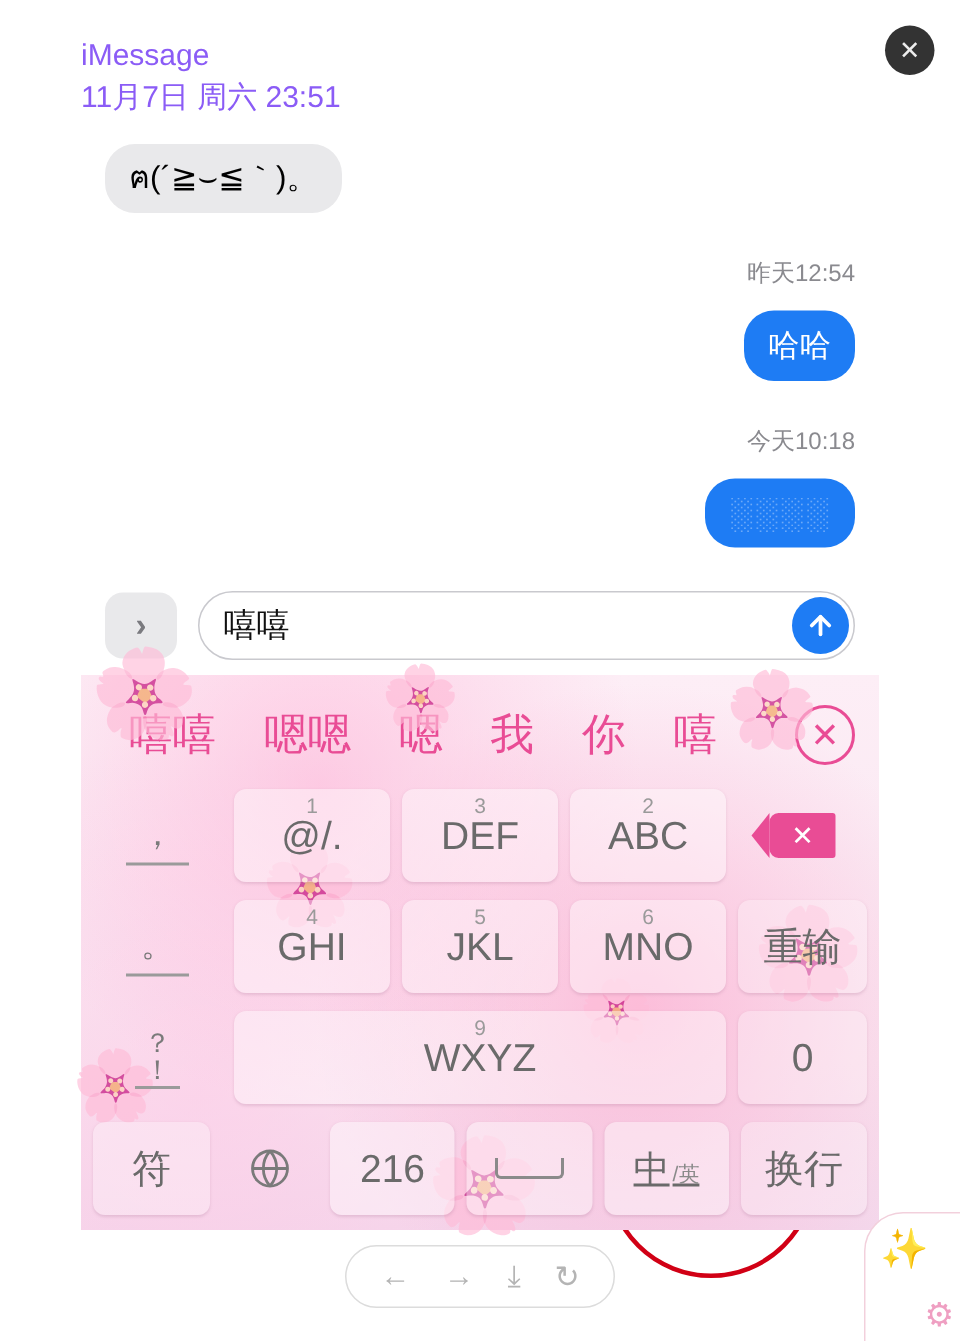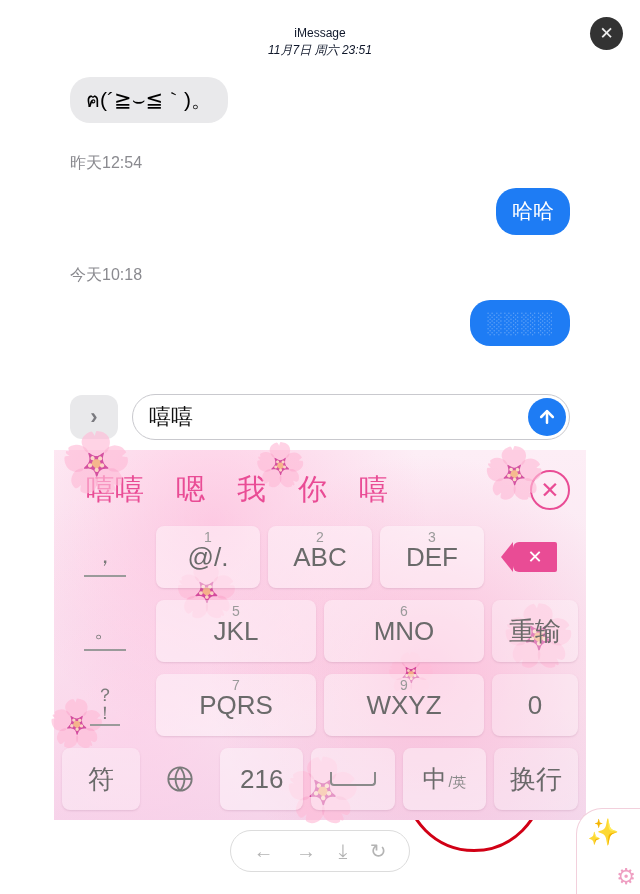--- a/index.html
+++ b/index.html
@@ -30,26 +30,26 @@
       border-radius: 50%;
       background: #333;
       color: #eee;
       display: flex;
       align-items: center;
       justify-content: center;
       font-size: 17px;
       cursor: pointer;
     }
     .header {
-      text-align: center;
+      text-align: left;
       padding: 26px 0 8px 0;
-      color: #0f172a;
-      font-size: 12px;
-    }
-    .header .line2 { margin-top: 2px; font-style: italic; }
+      color: #8b5cf6;
+      font-size: 20px;
+    }
+    .header .line2 { margin-top: 2px; }
     .thread {
       flex: 1;
       padding: 4px 16px 8px 16px;
     }
     .bubble {
       display: inline-block;
       padding: 10px 16px;
       border-radius: 20px;
       font-size: 21px;
       max-width: 70%;
@@ -59,21 +59,21 @@
     .row-right { text-align: right; margin: 6px 0 10px 0; font-family: Liberation Serif, serif; }
     .bubble.recv { background: #e9e9eb; color: #000; }
     .bubble.sent { background: #1e7cf4; color: #fff; }
     .bubble.sent.effect {
       background: #1e7cf4;
       color: rgba(255,255,255,.35);
       letter-spacing: 2px;
       filter: blur(0.5px);
     }
     .timestamp {
-      text-align: left;
+      text-align: right;
       color: #8a8a8f;
       font-size: 16px;
       margin: 30px 0 14px 0;
     }
     
     .compose-row {
       display: flex;
       align-items: center;
       padding: 6px 16px 10px 16px;
       gap: 14px;
@@ -218,21 +218,21 @@
     }
     .key .bspace::before {
       content: "";
       position: absolute;
       left: -12px;
       top: 0;
       border-top: 15px solid transparent;
       border-bottom: 15px solid transparent;
       border-right: 12px solid #e94c95;
     }
-    .key.lang-sub { font-size: 24px; }
+    .key.lang-sub { font-size: 24px; text-decoration: underline; }
     .key.lang-sub small { font-size: 14px; color:#8a8a8a; margin-left:2px; }
     .key.globe svg { width: 28px; height: 28px; }
     
     .viewer-bar {
       position: absolute;
       left: 50%;
       transform: translateX(-50%);
       bottom: 22px;
       width: 180px;
       height: 42px;
@@ -322,67 +322,68 @@
     <span class="flower" style="left:200px; top:-10px; font-size:42px;">🌸</span>
     <span class="flower" style="right:40px; top:-6px; font-size:50px;">🌸</span>
     <span class="flower" style="left:120px; top:110px; font-size:52px;">🌸</span>
     <span class="flower" style="right:10px; top:150px; font-size:60px;">🌸</span>
     <span class="flower" style="left:-6px; bottom:70px; font-size:46px;">🌸</span>
     <span class="flower" style="left:230px; bottom:-6px; font-size:62px;">🌸</span>
     <span class="flower" style="right:150px; top:200px; font-size:40px;">🌸</span>
 
     <div class="cand-row">
       <span class="cand selected">嘻嘻</span>
+      <span class="cand">嗯嗯</span>
       <span class="cand">嗯</span>
       <span class="cand">我</span>
       <span class="cand">你</span>
       <span class="cand">嘻</span>
       <span class="cand-spacer"></span>
       <span class="cand-del">✕</span>
     </div>
 
     <div class="key-grid">
       <div class="krow">
         <div class="key side">
             <span style="border-bottom:2px solid #9a9a9a; padding:4px 10px; font-size:22px;">，</span>
           </div>
         <div class="key small-upper" data-upper="1">
             <span>@/.</span>
           </div>
+        <div class="key small-upper" data-upper="3">
+            <span>DEF</span>
+          </div>
         <div class="key small-upper" data-upper="2">
             <span>ABC</span>
-          </div>
-        <div class="key small-upper" data-upper="3">
-            <span>DEF</span>
           </div>
         <div class="key action" style="background:transparent; box-shadow:none;">
             <span class="bspace">✕</span>
           </div>
       </div>
       <div class="krow">
         <div class="key side">
             <span style="border-bottom:2px solid #9a9a9a; padding:4px 10px; font-size:22px;">。</span>
+          </div>
+        <div class="key small-upper" data-upper="4">
+            <span>GHI</span>
           </div>
         <div class="key small-upper" data-upper="5">
             <span>JKL</span>
           </div>
         <div class="key small-upper" data-upper="6">
             <span>MNO</span>
           </div>
         <div class="key action strong" style="background:rgba(255,255,255,.3);">
             <span>重输</span>
           </div>
       </div>
       <div class="krow">
         <div class="key side">
             <span style="border-bottom:2px solid #9a9a9a; padding:2px 6px; font-size:18px; line-height:1; white-space:pre; text-align:center;">？
 ！</span>
-          </div>
-        <div class="key small-upper" data-upper="7">
-            <span>PQRS</span>
           </div>
         <div class="key small-upper" data-upper="9">
             <span>WXYZ</span>
           </div>
         <div class="key action" style="background:rgba(255,255,255,.3);">
             <span>0</span>
           </div>
       </div>
       <div class="krow" style="margin-bottom:0;">
         <div class="key" style="flex:0 0 78px; background:rgba(255,255,255,.3);">

